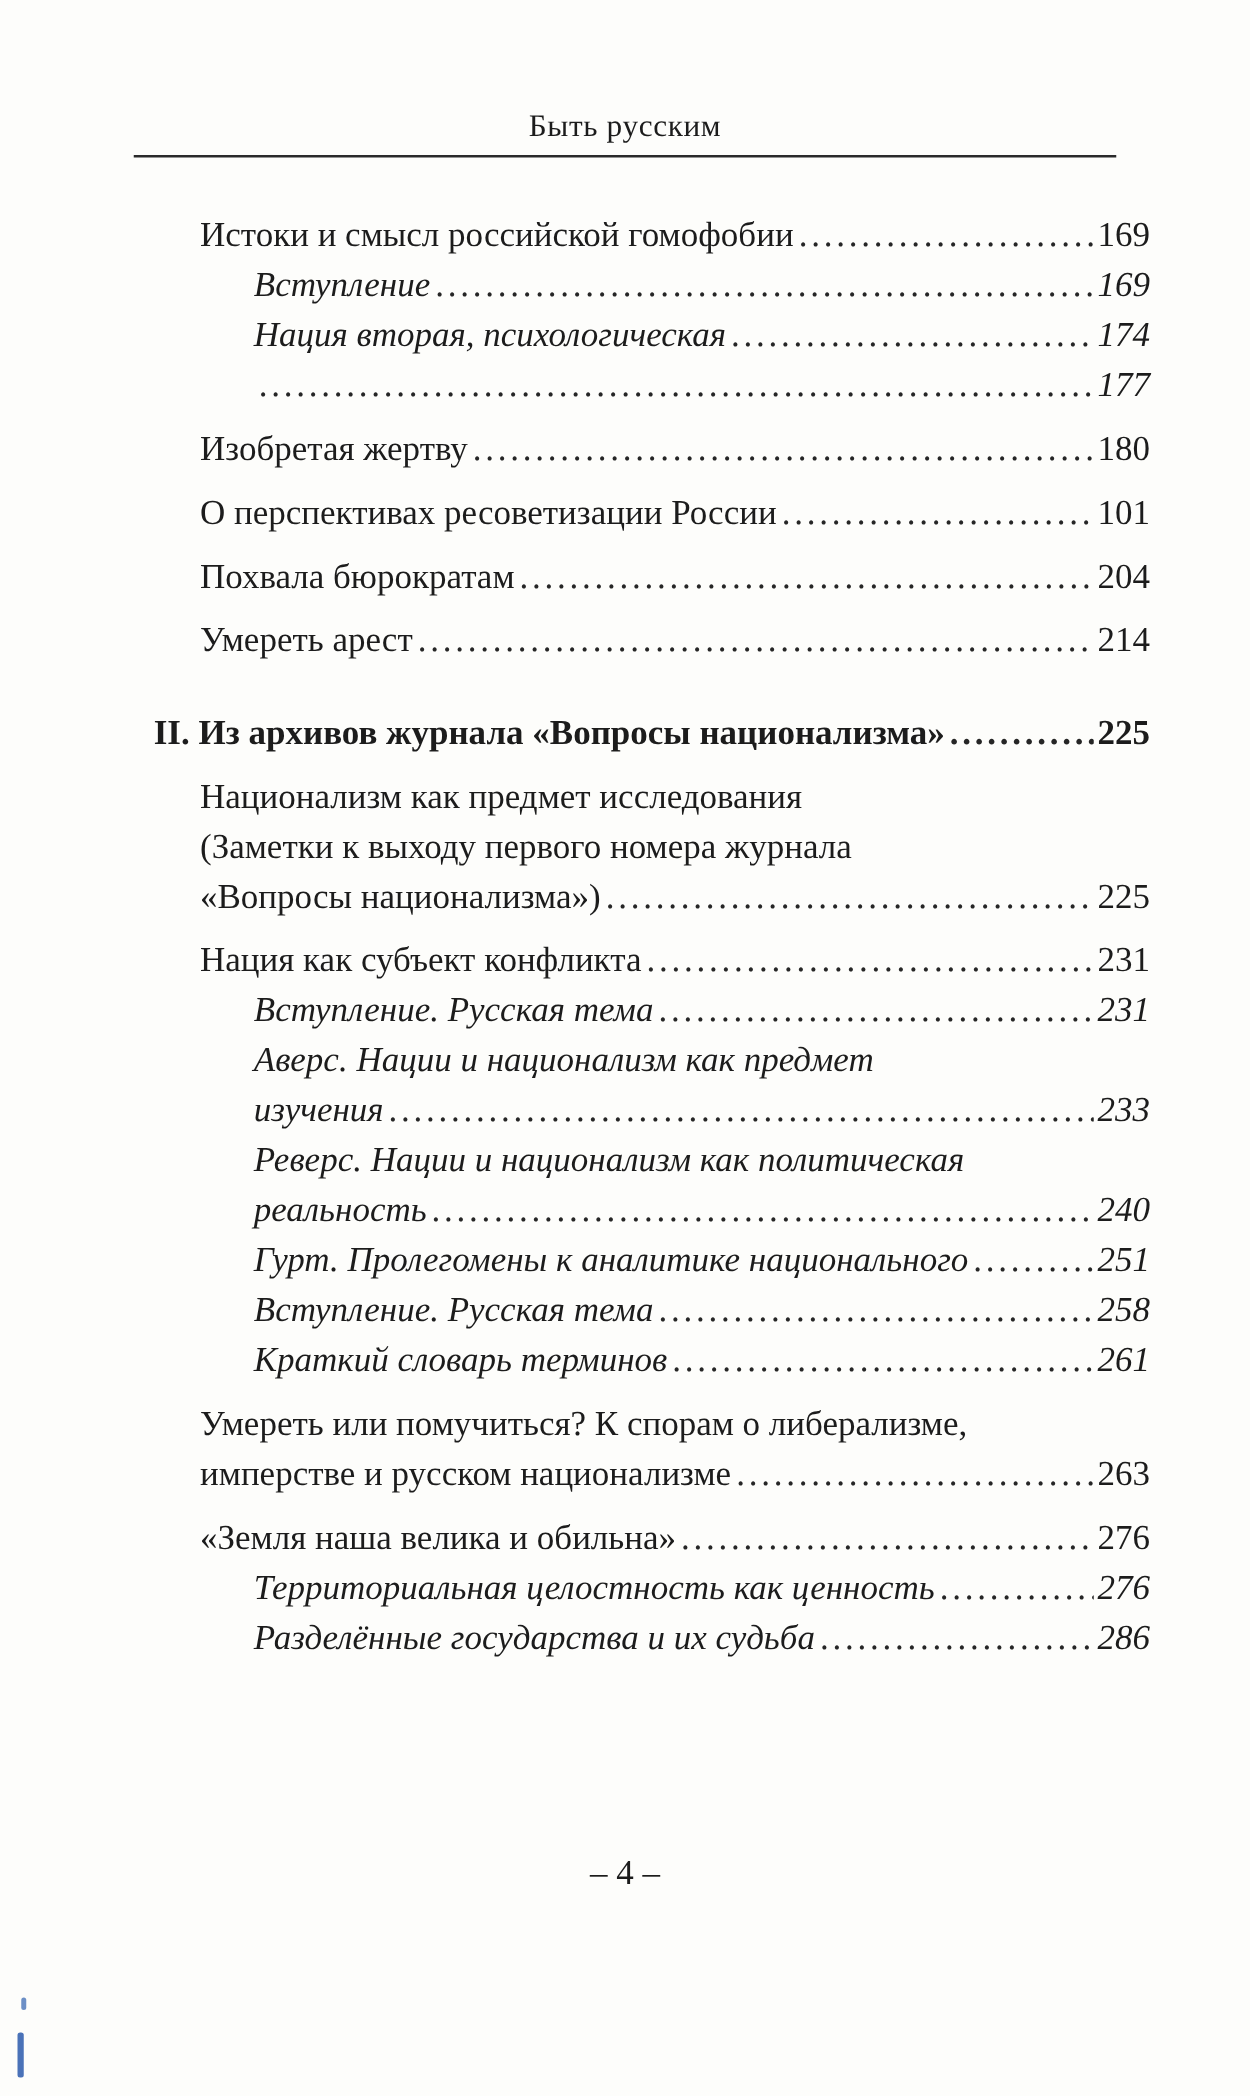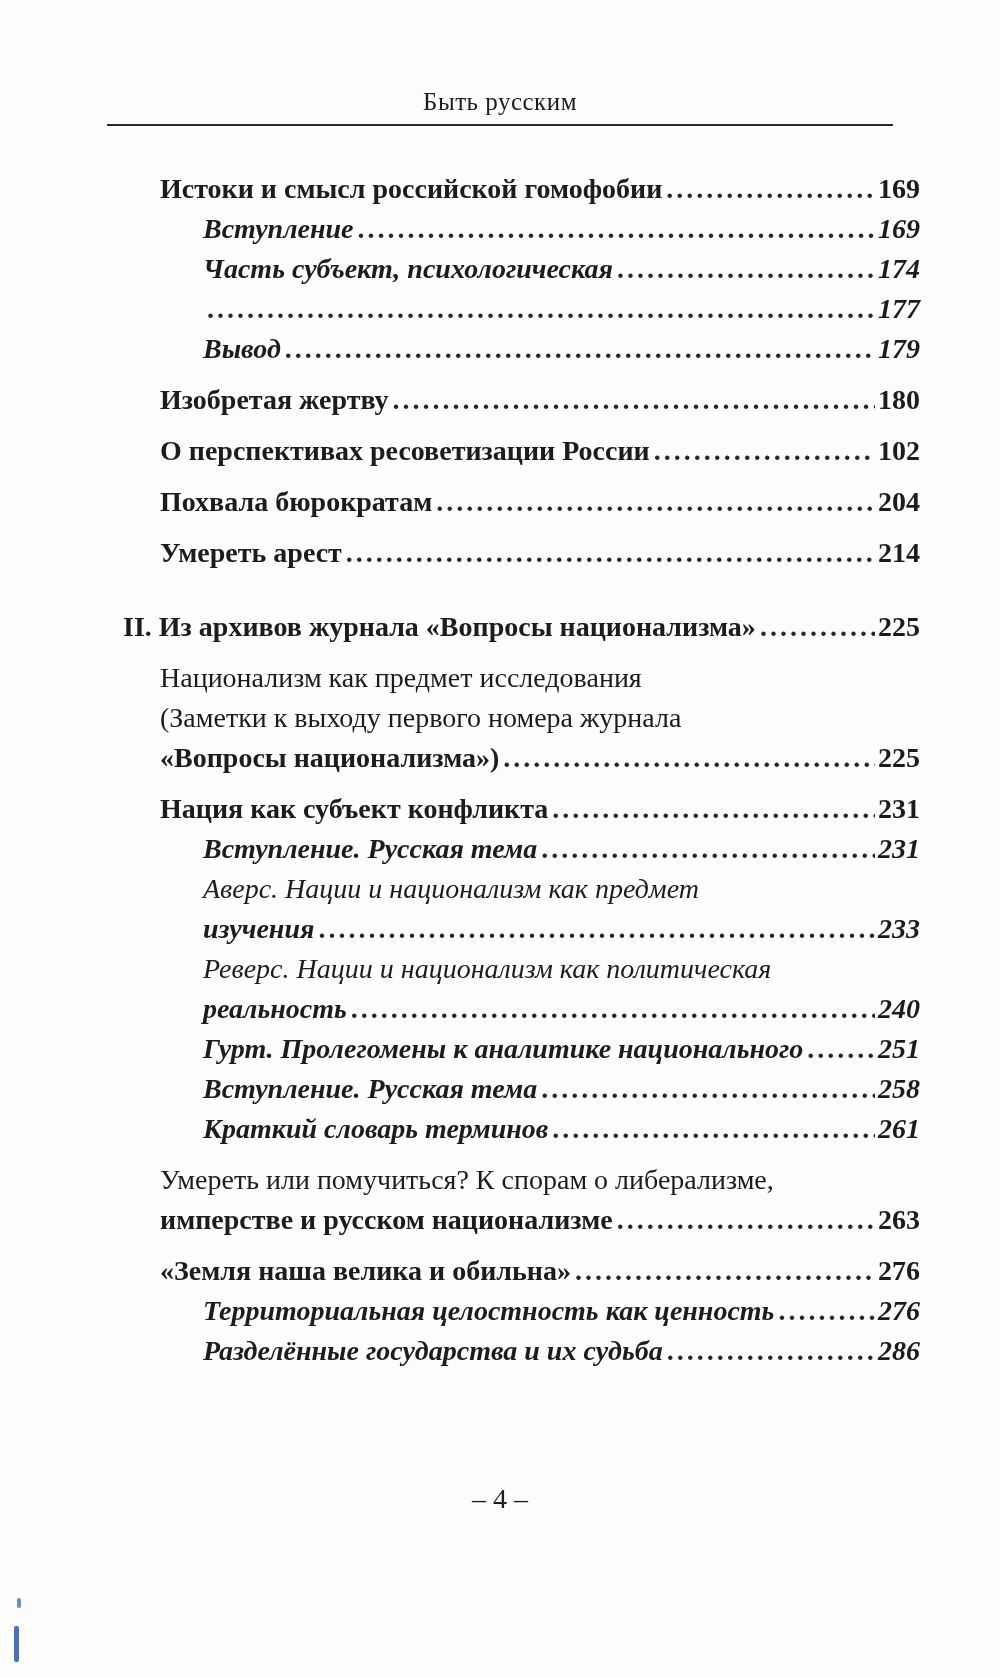--- a/index.html
+++ b/index.html
@@ -42,21 +42,20 @@
     margin-top: 11px;
   }
   .entry.level-0 { margin-left: 0; margin-top: 34px; }
   .entry.level-1 { margin-left: 37px; }
   .entry.level-2 { margin-left: 80px; margin-top: 0; }
   .entry.italic { font-style: italic; }
   .entry.bold { font-weight: 700; }
   .row {
     display: flex;
     align-items: flex-start;
-    font-weight: bold;
   }
   .cont {
     white-space: nowrap;
   }
   .txt {
     white-space: nowrap;
   }
   .dots {
     flex: 1;
     min-width: 18px;
@@ -117,50 +116,43 @@
       </div>
       <div class="entry level-2 italic">
         <div class="row">
           <span class="txt">Вступление</span>
           <span class="dots"></span>
           <span class="pg">169</span>
         </div>
       </div>
       <div class="entry level-2 italic">
         <div class="row">
-          <span class="txt">Часть субъект, психологическая</span>
+          <span class="txt">Нация вторая, психологическая</span>
           <span class="dots"></span>
           <span class="pg">174</span>
         </div>
       </div>
       <div class="entry level-2 italic">
         <div class="row">
           <span class="dots"></span>
           <span class="pg">177</span>
         </div>
       </div>
-      <div class="entry level-2 italic">
-        <div class="row">
-          <span class="txt">Вывод</span>
-          <span class="dots"></span>
-          <span class="pg">179</span>
-        </div>
-      </div>
       <div class="entry level-1 regular">
         <div class="row">
           <span class="txt">Изобретая жертву</span>
           <span class="dots"></span>
           <span class="pg">180</span>
         </div>
       </div>
       <div class="entry level-1 regular">
         <div class="row">
           <span class="txt">О перспективах ресоветизации России</span>
           <span class="dots"></span>
-          <span class="pg">102</span>
+          <span class="pg">101</span>
         </div>
       </div>
       <div class="entry level-1 regular">
         <div class="row">
           <span class="txt">Похвала бюрократам</span>
           <span class="dots"></span>
           <span class="pg">204</span>
         </div>
       </div>
       <div class="entry level-1 regular">

